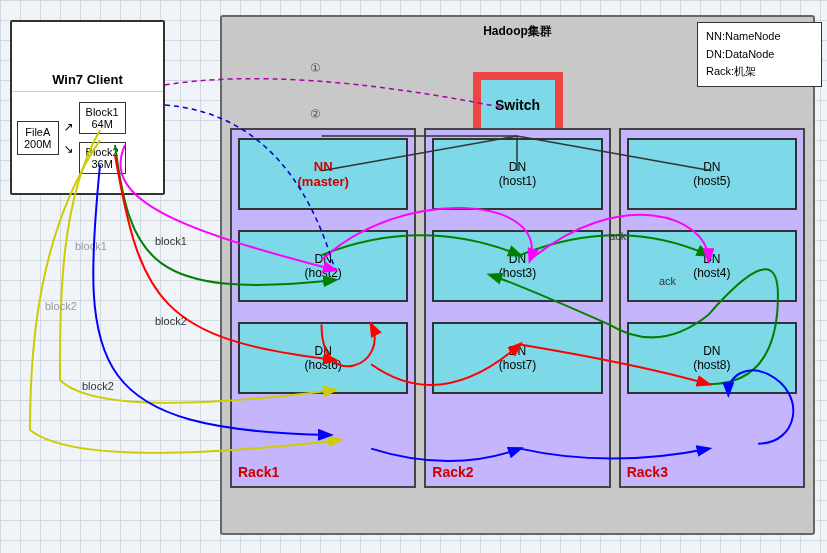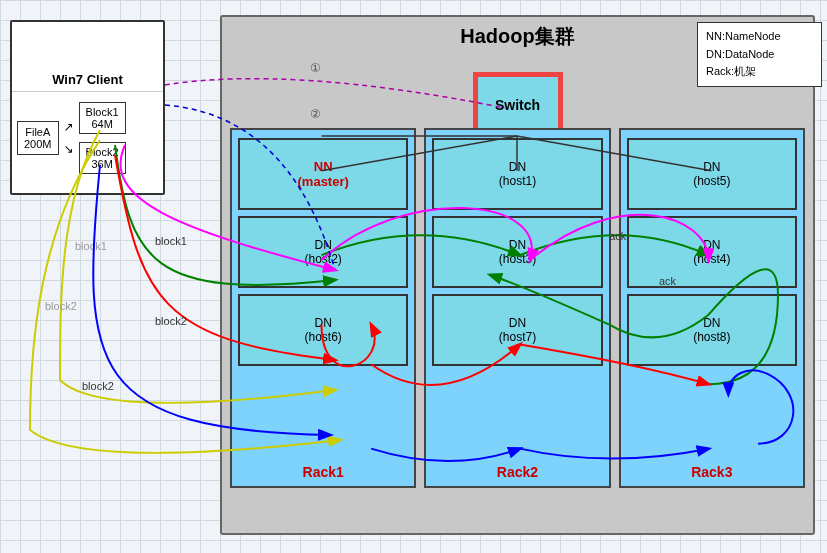--- a/index.html
+++ b/index.html
@@ -79,21 +79,21 @@
       position: absolute;
       top: 15px; left: 220px;
       width: 595px;
       height: 520px;
       border: 2px solid #666;
       background: #c8c8c8;
       border-radius: 3px;
     }
     .hadoop-title {
       text-align: center;
-      font-size: 20px;
+      font-size: 12px;
       font-weight: bold;
       padding: 6px 0 4px;
       color: #000;
     }
 
     
     .legend-box {
       position: absolute;
       top: 22px; right: 5px;
       width: 125px;
@@ -104,46 +104,45 @@
       line-height: 1.6;
     }
 
     
     .switch-box {
       position: absolute;
       top: 55px; left: 50%;
       transform: translateX(-50%);
       width: 90px;
       height: 65px;
-      border: 5px solid #ef4444;
+      border: 8px solid #ef4444;
       background: #7dd8e8;
       display: flex;
       align-items: center;
       justify-content: center;
       font-size: 14px;
       font-weight: bold;
     }
 
     
     .racks-row {
       position: absolute;
       bottom: 45px; left: 8px; right: 8px;
       display: flex;
       gap: 8px;
       height: 360px;
     }
     .rack {
       flex: 1;
       border: 2px solid #444;
-      background: #7dd3fc;
+      background: #c4b5fd;
       display: flex;
       flex-direction: column;
-      align-items: center;
       padding: 8px 6px 28px;
-      gap: 6px;
+      gap: 20px;
       position: relative;
     }
     .rack-label {
       position: absolute;
       bottom: 6px;
       font-weight: bold;
       color: #cc0000;
       font-size: 14px;
     }
 

